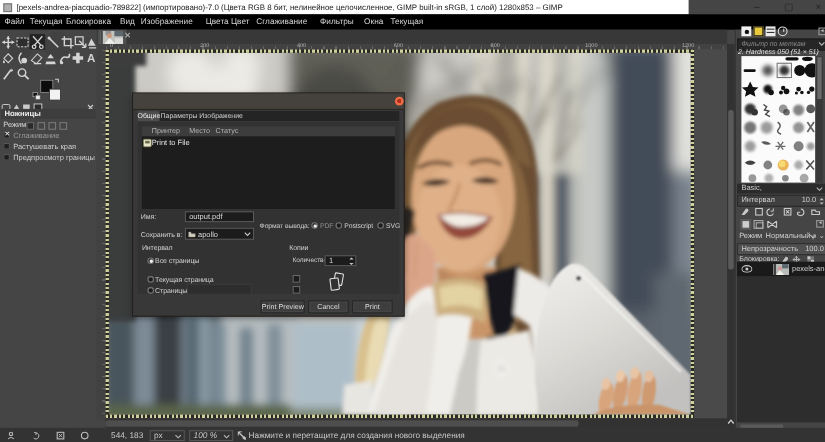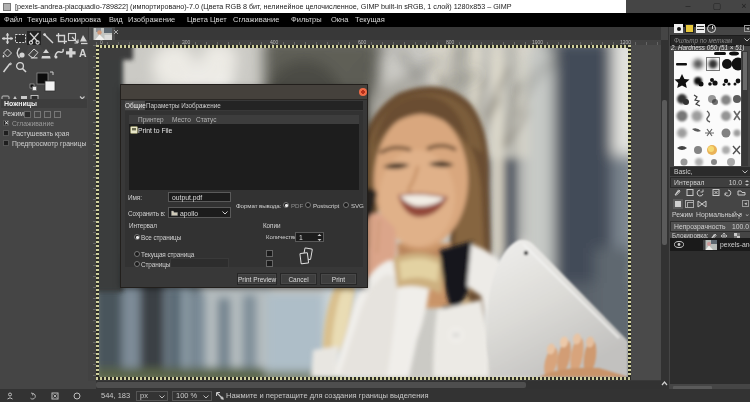--- a/index.html
+++ b/index.html
@@ -628,29 +628,29 @@
       <path d="M27 1.5 A2.8 2.8 0 1 1 24.5 6.2 M27 1.5 L25 1 M27 1.5 L26.6 3.4" stroke-width="0.9"></path>
       <rect x="46" y="1" width="6" height="6"></rect>
         <path d="M47.5 2.5 L50.5 5.5 M50.5 2.5 L47.5 5.5" stroke-width="0.9"></path>
       <circle cx="71" cy="4" r="3"></circle>
     </svg>
     <span style="position:absolute;left:101px;top:0;">544, 183</span>
     <span style="position:absolute;left:136px;top:2px;width:32px;height:10px;border:1px solid #555;box-sizing:border-box;line-height:8px;padding-left:3px;">px
       <svg style="position:absolute;right:2px;top:2.5px;" width="6" height="4" viewBox="0 0 6 4">
           <path d="M0.5 0.5 L3 3 L5.5 0.5" fill="none" stroke="#bbb" stroke-width="1"></path>
         </svg></span>
-    <span style="position:absolute;left:172px;top:2px;width:40px;height:10px;border:1px solid #555;box-sizing:border-box;line-height:8px;padding-left:3px;">100 %
+    <span style="position:absolute;left:172px;top:2px;width:40px;height:10px;border:1px solid #555;box-sizing:border-box;line-height:8px;padding-left:3px;font-style:italic;">100 %
       <svg style="position:absolute;right:2px;top:2.5px;" width="6" height="4" viewBox="0 0 6 4">
           <path d="M0.5 0.5 L3 3 L5.5 0.5" fill="none" stroke="#bbb" stroke-width="1"></path>
         </svg></span>
     <svg style="position:absolute;left:216px;top:3px;" width="8" height="8" viewBox="0 0 8 8">
       <path d="M0.5 0.5 L4 0.5 M0.5 0.5 L0.5 4 M0.5 0.5 L7.5 7.5" stroke="#c9c9c9" stroke-width="1.1" fill="none"></path>
       <path d="M4.5 6 L7.5 6 M6 4.5 L6 7.5" stroke="#c9c9c9" stroke-width="1.1"></path>
     </svg>
-    <span style="position:absolute;left:226px;top:0;">Нажмите и перетащите для создания границы выделения</span>
+    <span style="position:absolute;left:226px;top:0;">Нажмите и перетащите для создания нового выделения</span>
   </div>
   <div id="dialog" class="abs">
     <div id="dlgtitle" class="abs"></div>
     <div id="dlgclose" class="abs"></div>
     <div id="dlgtabs" class="abs">
       <span class="dtab act" style="left:0;width:20px;">Общие</span>
       <span class="dtab" style="left:21px;width:33px;">Параметры</span>
       <span class="dtab" style="left:55px;width:42px;">Изображение</span>
     </div>
     <div id="dlgnote" class="abs">

